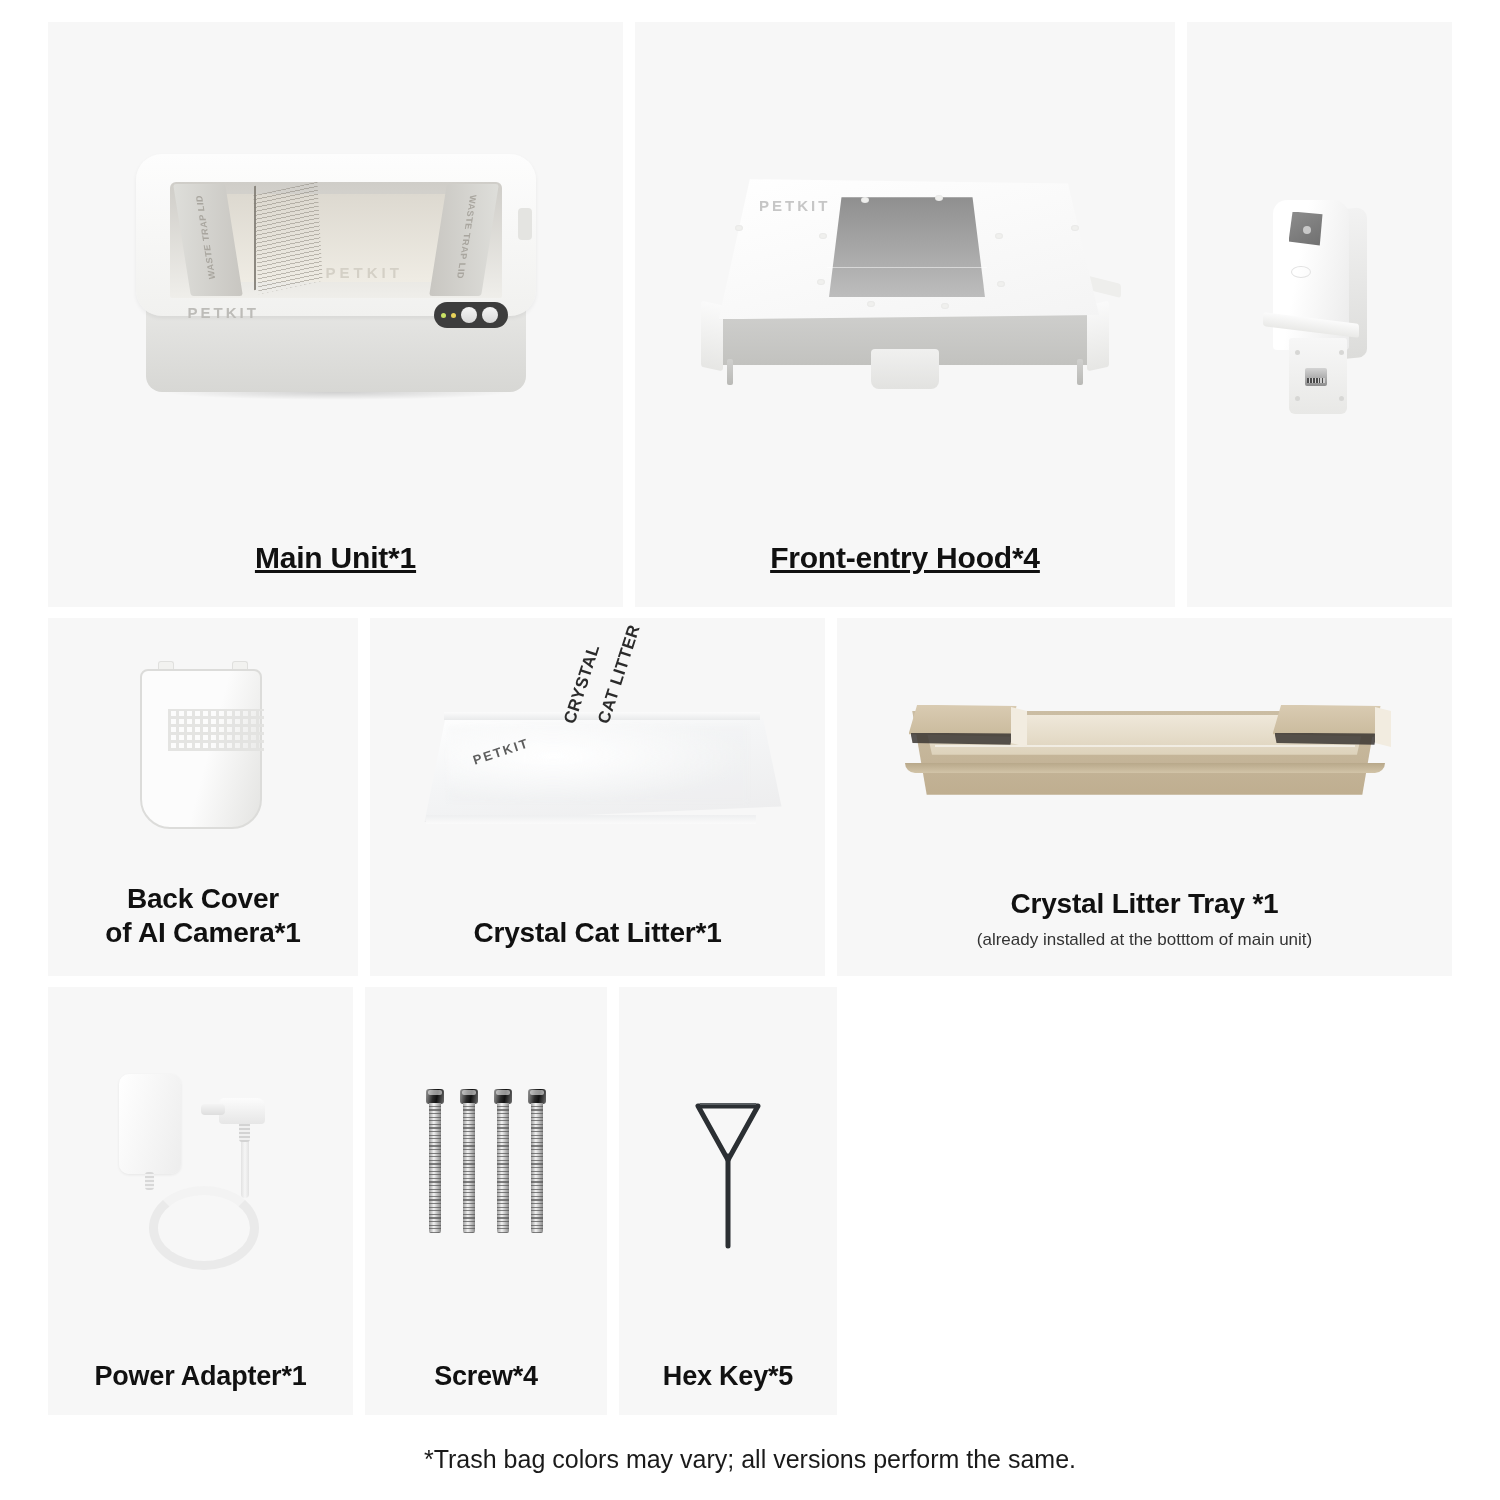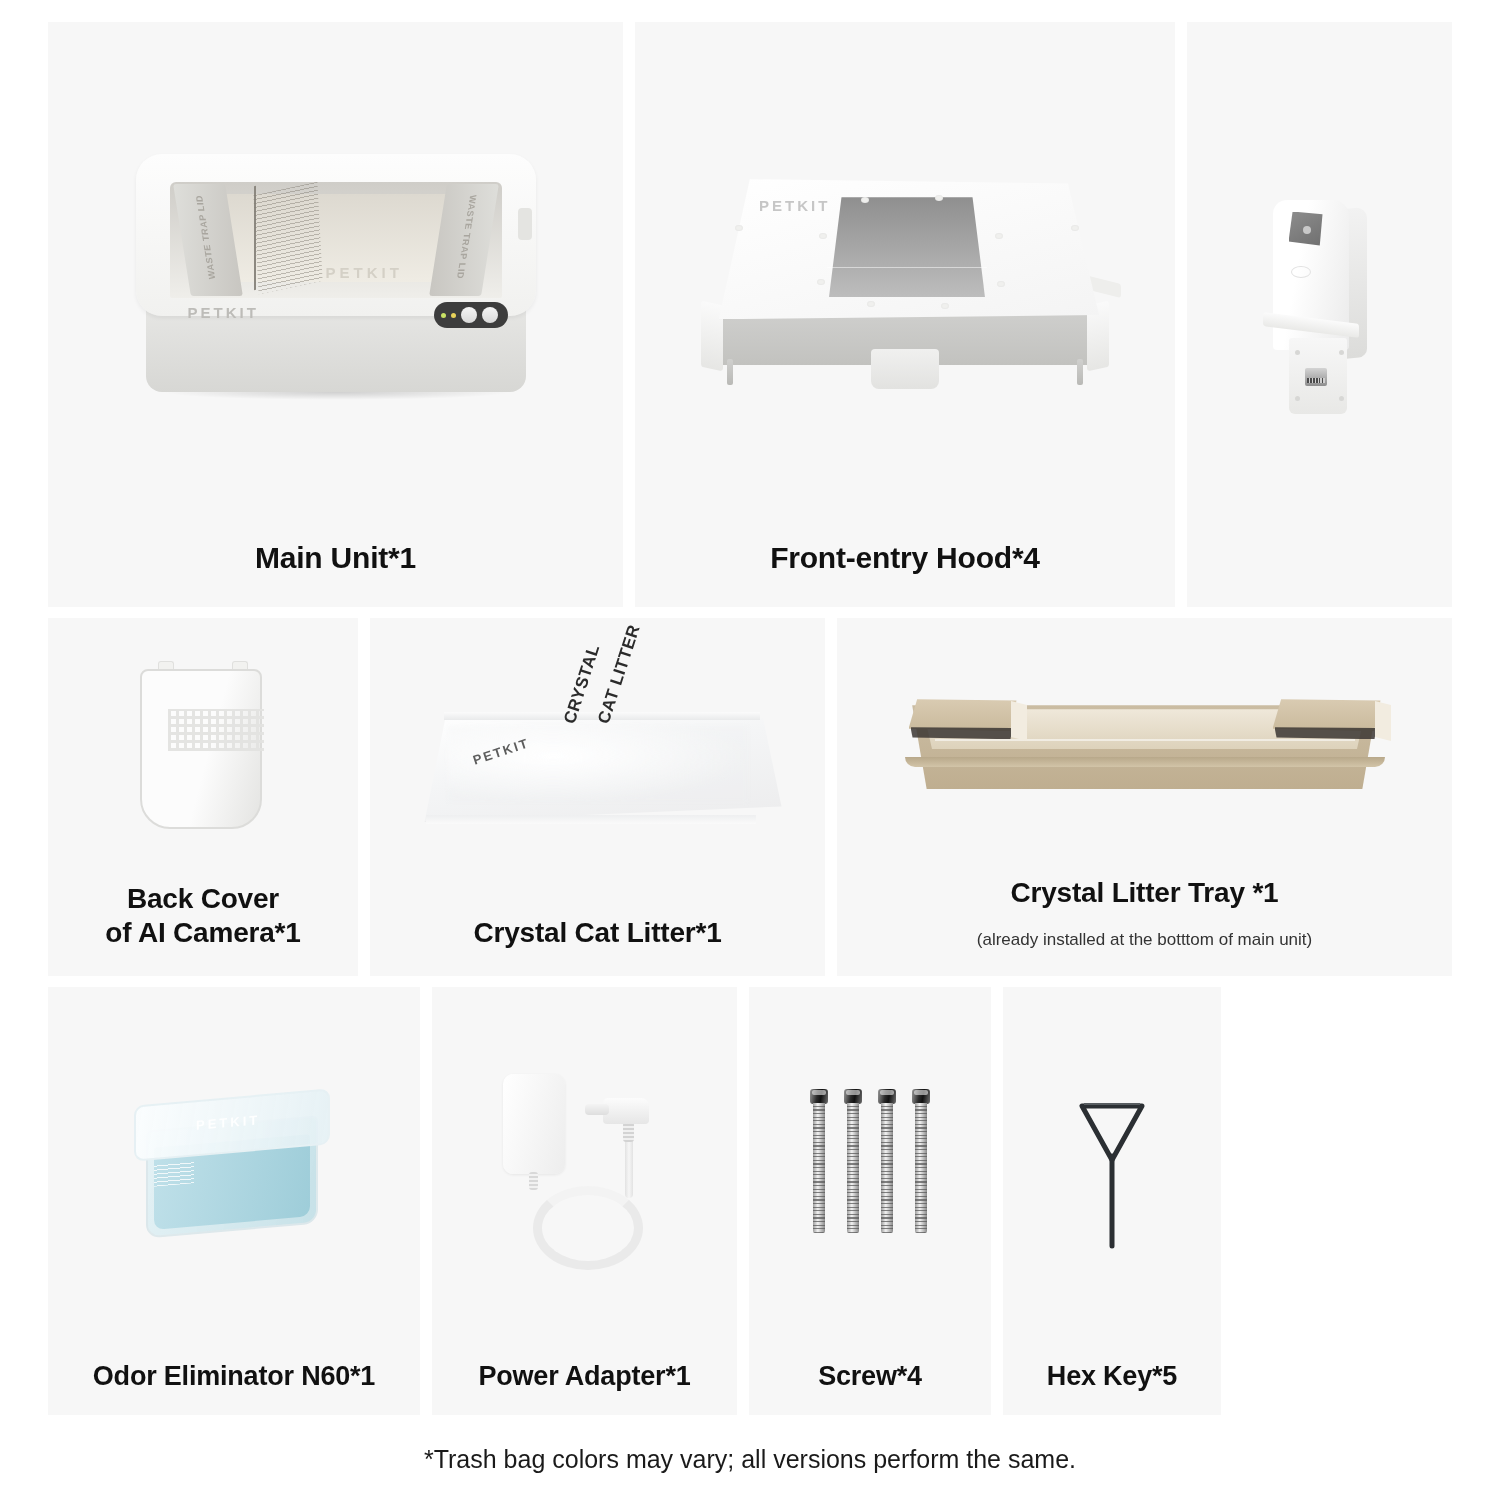--- a/index.html
+++ b/index.html
@@ -51,26 +51,26 @@
     font-size: 28px;
     font-weight: bold;
     color: #111111;
     line-height: 1.22;
     letter-spacing: -0.2px;
   }
   .caption .sub {
     font-size: 17px;
     font-weight: normal;
     color: #333333;
-    margin-top: 19px;
+    margin-top: 8px;
     line-height: 1.2;
   }
 
   .r1 .caption { padding-bottom: 30px; }
-  .r1 .caption .title { font-size: 30px; }
+  .r1 .caption .title { font-size: 30px; text-decoration: underline; }
 
   .r3 .caption { padding-bottom: 22px; }
   .r3 .caption .title { font-size: 27px; }
   .r3 .caption .sub { font-size: 16px; margin-top: 4px; }
 
   .footer {
     position: absolute;
     left: 0; right: 0;
     bottom: 26px;
     text-align: center;
@@ -669,34 +669,20 @@
       </div>
       <div class="caption">
         <div class="title">Crystal Litter Tray *1</div>
         <div class="sub">(already installed at the botttom of main unit)</div>
       </div>
     </div>
   </div>
 
   <div class="row row-3">
 
-    <div class="cell r3" style="flex:0 0 372px;">
-      <div class="art">
-        <div class="odor">
-          <div class="od-box"></div>
-          <div class="od-gel"></div>
-          <div class="od-notch"></div>
-          <div class="od-lid"></div>
-          <div class="od-lid-logo">PETKIT</div>
-        </div>
-      </div>
-      <div class="caption">
-        <div class="title">Odor Eliminator N60*1</div>
-      </div>
-    </div>
 
     <div class="cell r3" style="flex:0 0 305px;">
       <div class="art">
         <div class="adapter">
           <div class="ad-brick"></div>
           <div class="ad-strain"></div>
           <div class="ad-coil"></div>
           <div class="ad-cord-up"></div>
           <div class="ad-plug-strain"></div>
           <div class="ad-plug"></div>

